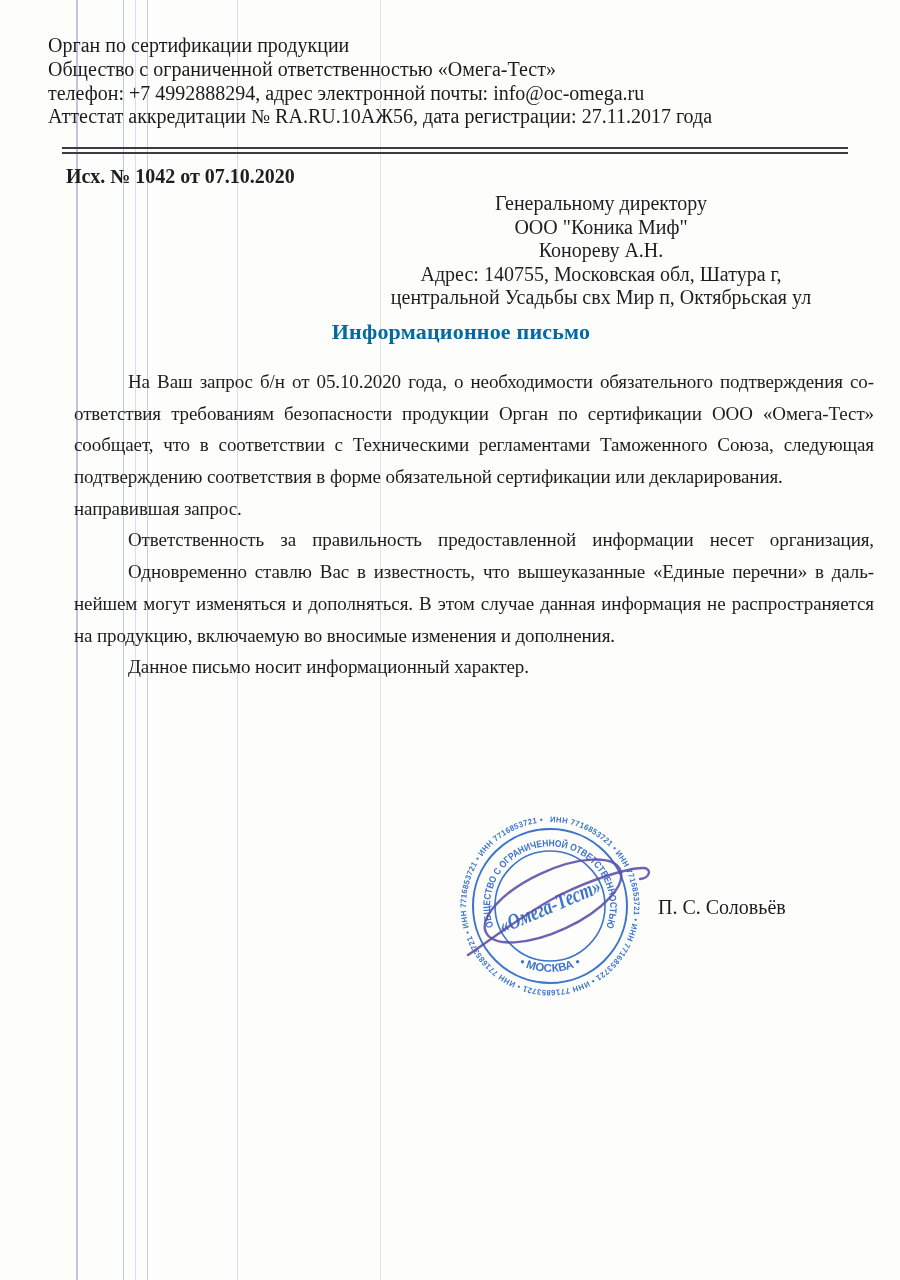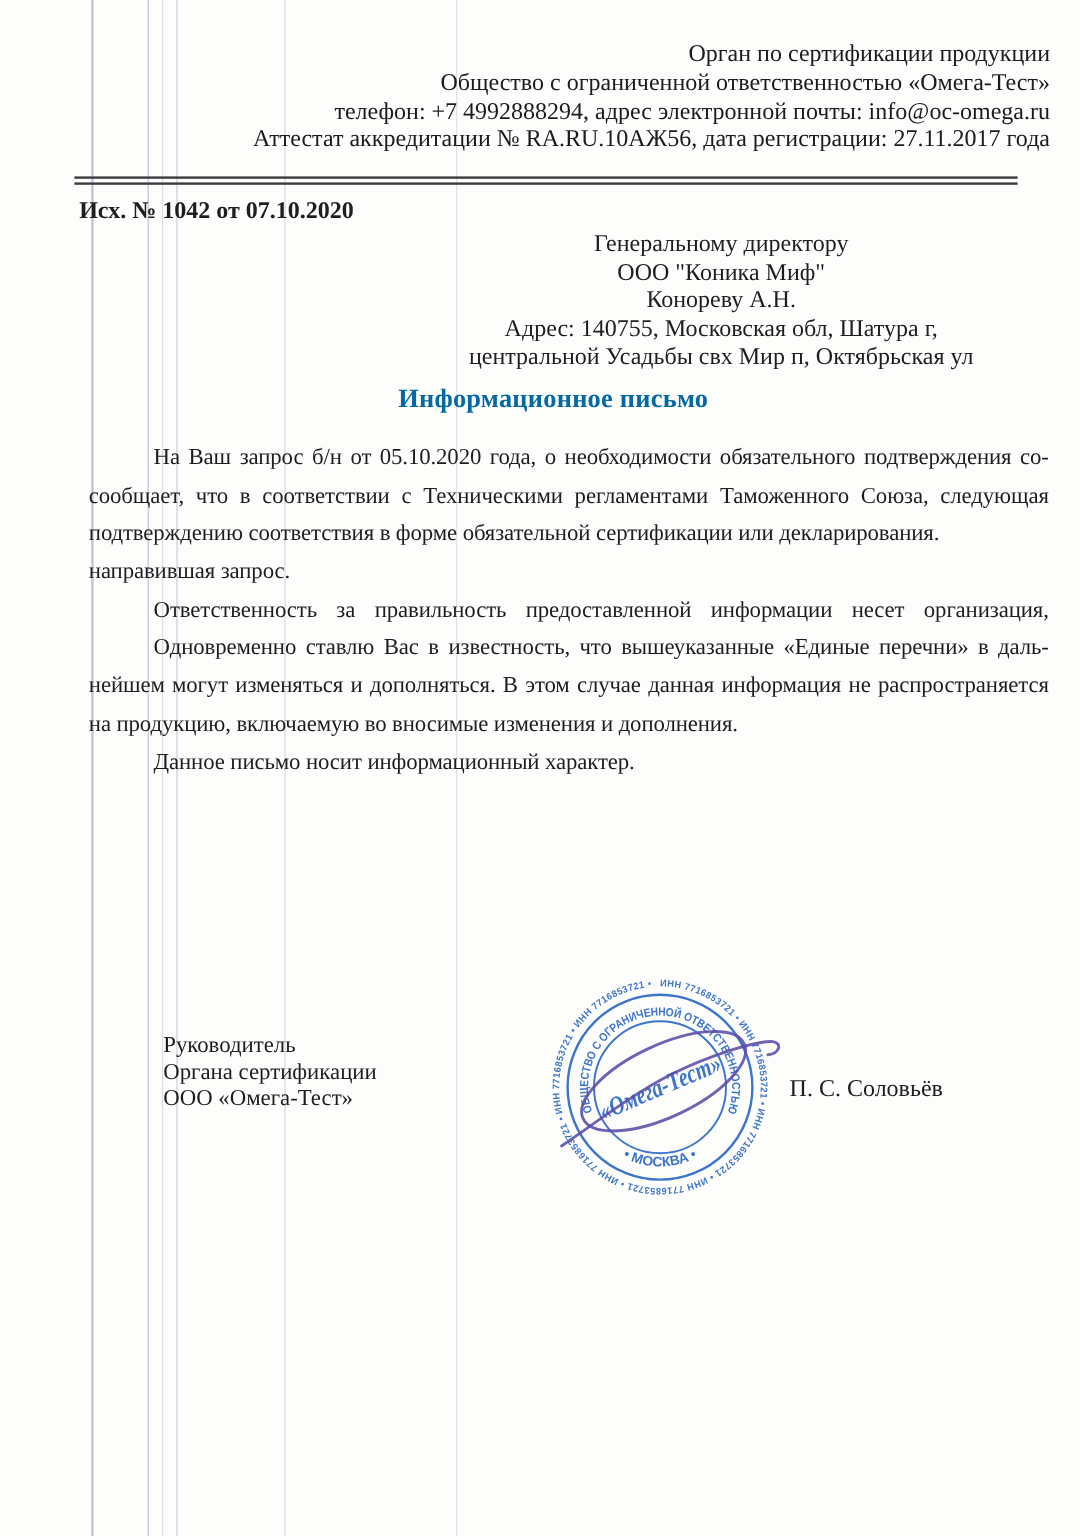--- a/index.html
+++ b/index.html
@@ -13,22 +13,22 @@
   
   .scanline{position:absolute;top:0;bottom:0;width:1px;pointer-events:none;}
   .sl1{left:76px;width:2px;background:#a7b1d6;opacity:.75;}
   .sl2{left:123px;width:1px;background:#aeb8da;opacity:.8;}
   .sl3{left:135px;width:1px;background:#d3d7e4;opacity:.8;}
   .sl4{left:147px;width:1px;background:#bfc6d9;opacity:.85;}
   .sl5{left:237px;width:1px;background:#c2cbe2;opacity:.7;}
   .sl6{left:380px;width:1px;background:#d8dbe4;opacity:.8;}
 
   .header{
-    position:absolute;left:30px;top:34px;width:845px;
-    text-align:right;font-size:20px;line-height:23.8px;color:#1b1b1d;
+    position:absolute;left:48px;top:34px;width:845px;
+    text-align:left;font-size:20px;line-height:23.8px;color:#1b1b1d;
   }
   .rule-double{
     position:absolute;left:62px;top:147px;width:786px;height:3px;
     border-top:2px solid #3c3c40;border-bottom:2px solid #3c3c40;
   }
   .ref{position:absolute;left:66px;top:165px;font-size:20px;font-weight:bold;}
   .recipient{
     position:absolute;right:39px;top:192px;width:520px;
     text-align:center;font-size:20px;line-height:23.5px;
   }
@@ -83,35 +83,31 @@
     <div>ООО "Коника Миф"</div>
     <div>Конореву А.Н.</div>
     <div>Адрес: 140755, Московская обл, Шатура г,</div>
     <div>центральной Усадьбы свх Мир п, Октябрьская ул</div>
   </div>
 
   <div class="doc-title">Информационное письмо</div>
 
   <div class="body-text">
     <div class="bline j ind">На Ваш запрос б/н от 05.10.2020 года, о необходимости обязательного подтверждения со-</div>
+    <div class="bline j">ответствия требованиям безопасности продукции Орган по сертификации ООО «Омега-Тест»</div>
     <div class="bline j">сообщает, что в соответствии с Техническими регламентами Таможенного Союза, следующая</div>
     <div class="bline">подтверждению соответствия в форме обязательной сертификации или декларирования.</div>
     <div class="bline">направившая запрос.</div>
     <div class="bline j ind">Ответственность за правильность предоставленной информации несет организация,</div>
     <div class="bline j ind">Одновременно ставлю Вас в известность, что вышеуказанные «Единые перечни» в даль-</div>
     <div class="bline j">нейшем могут изменяться и дополняться. В этом случае данная информация не распространяется</div>
     <div class="bline">на продукцию, включаемую во вносимые изменения и дополнения.</div>
     <div class="bline ind">Данное письмо носит информационный характер.</div>
   </div>
 
-  <div class="sig-block">
-    <div>Руководитель</div>
-    <div>Органа сертификации</div>
-    <div>ООО «Омега-Тест»</div>
-  </div>
 
   <svg class="stamp" viewBox="-100 -100 200 200">
     <defs>
       <path id="ringOuterPath" d="M 0,-84 A 84,84 0 1,1 0,84 A 84,84 0 1,1 0,-84"></path>
       <path id="ringMainPath" d="M -56.5,20.5 A 60,60 0 1,1 56.5,20.5"></path>
       <path id="ringBottomPath" d="M -45.3,48 A 66,66 0 0,0 45.3,48"></path>
     </defs>
     <circle r="77" stroke-width="2"></circle>
     <circle r="55" stroke-width="1.6"></circle>
     <text font-size="8" letter-spacing="0.4">

